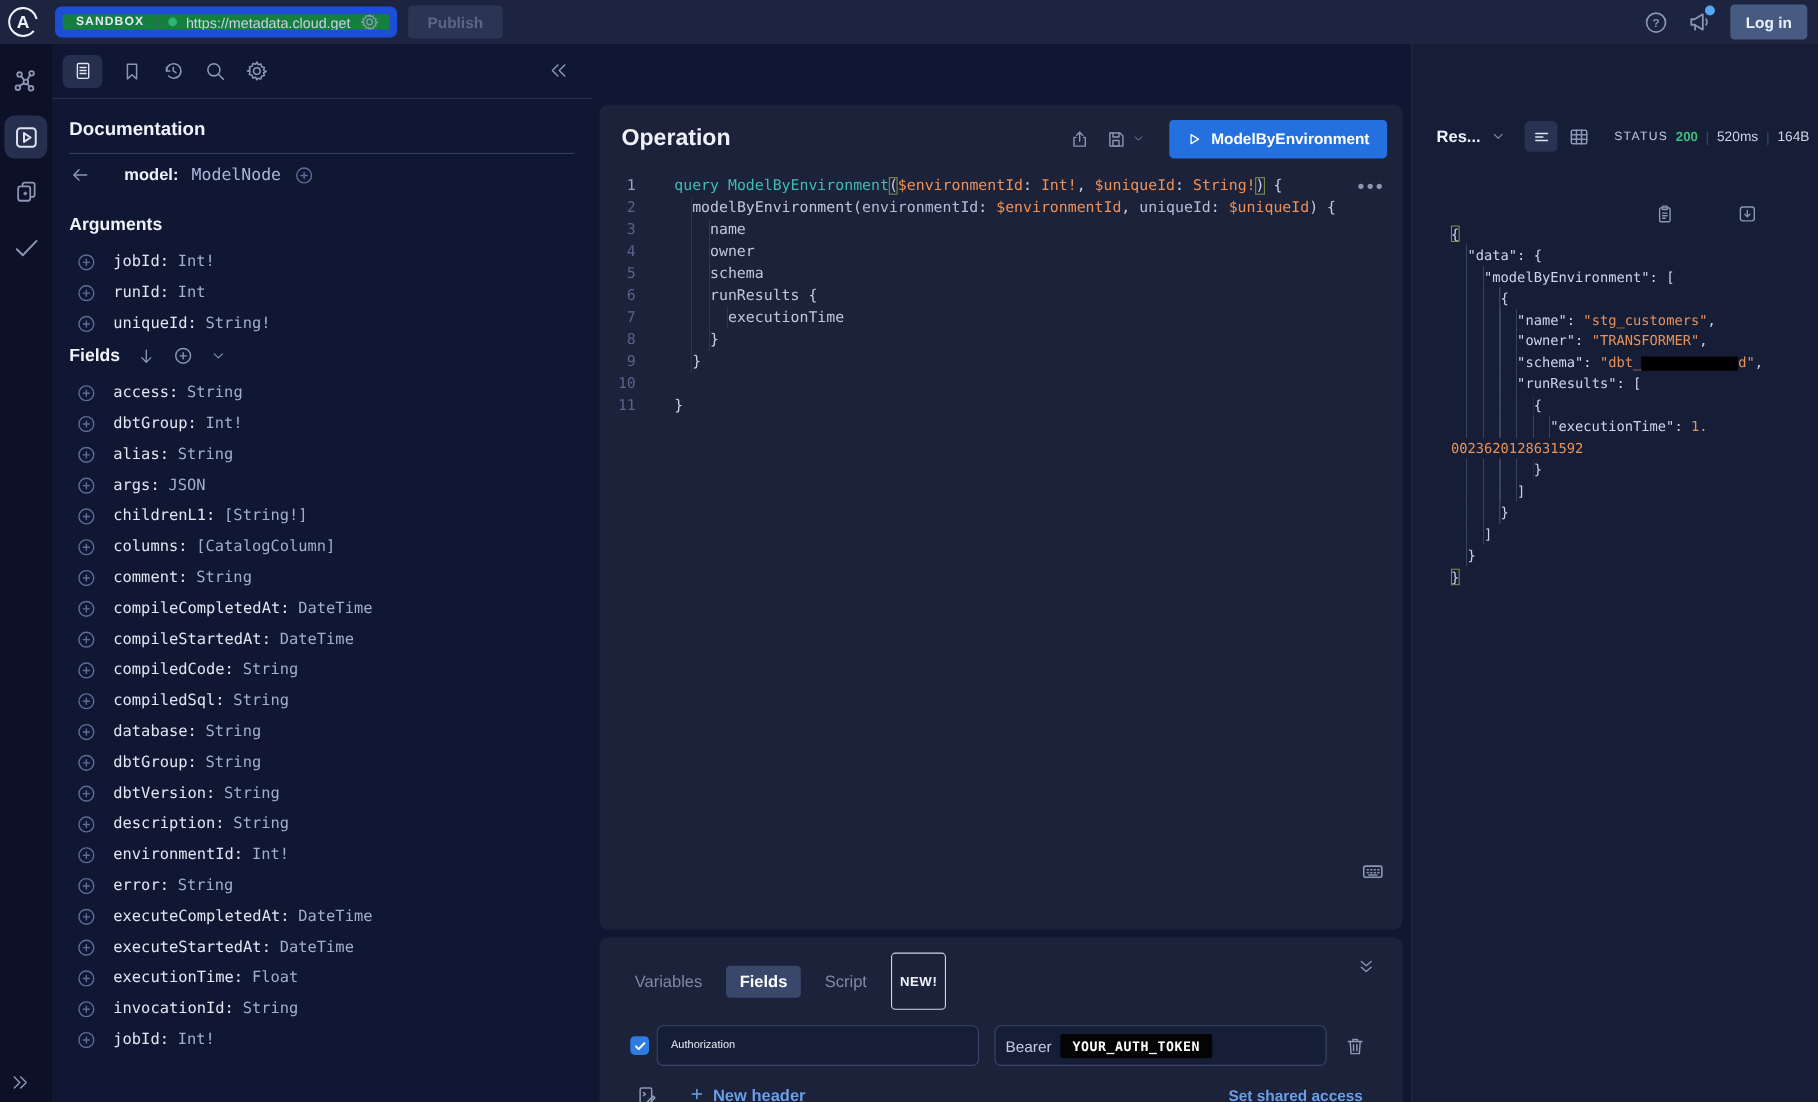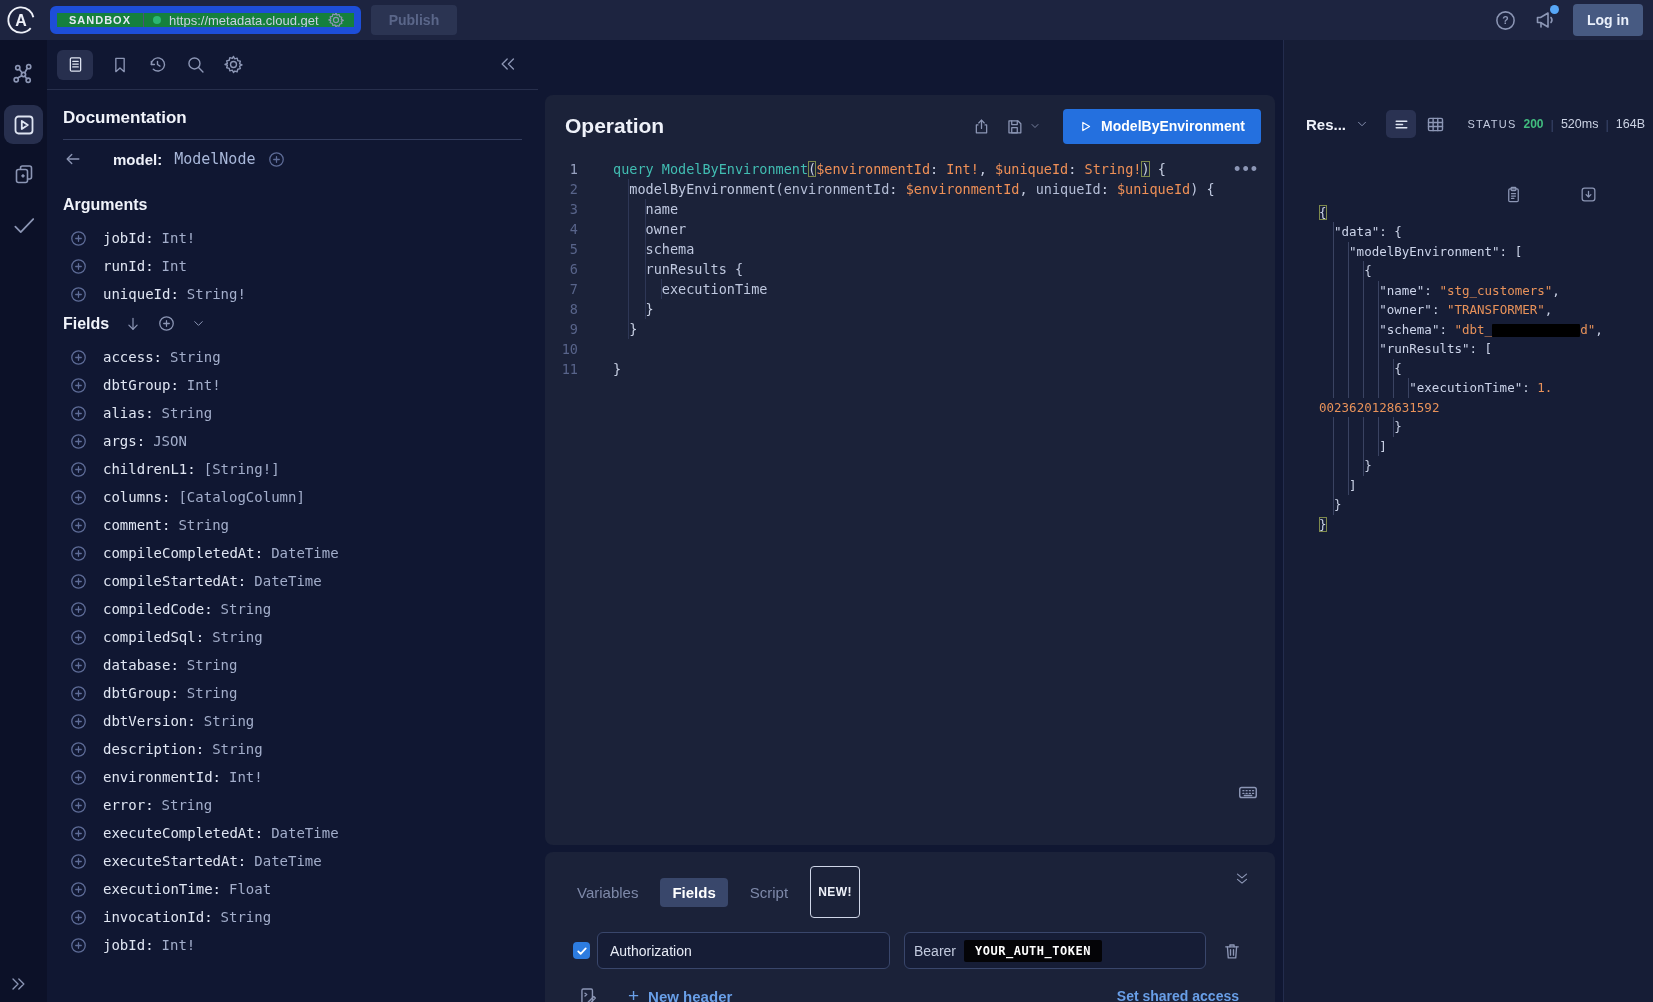--- a/index.html
+++ b/index.html
@@ -74,21 +74,21 @@
 
 
 .req-panel{position:absolute;left:7px;right:8px;top:812px;height:150px;background:#1b2239;border-radius:8px 8px 0 0}
 .req-tabs{display:flex;align-items:center;gap:10px;padding:14px 0 0 20px;position:relative}
 .req-tab{font-size:15px;color:#7e89a9;padding:6px 12px;border-radius:4px}
 .req-tab.on{background:#39476b;color:#fff;font-weight:bold}
 .new-badge{border:1.5px solid #cfd6e8;border-radius:4px;color:#eef1f9;font-size:12px;font-weight:bold;letter-spacing:.5px;padding:18px 7px;margin-left:0}
 .req-collapse{position:absolute;right:24px;top:18px}
 .hdr-row{display:flex;align-items:center;margin:14px 0 0 28px}
 .checkbox{width:17px;height:17px;border-radius:4px;background:#2d7ce0;display:flex;align-items:center;justify-content:center;flex:none}
-.hdr-key{width:293px;height:37px;border:1px solid #39466b;border-radius:6px;background:#161d36;display:flex;align-items:center;padding:0 12px;font-size:14px;color:#e8ecf6;margin-left:7px}
+.hdr-key{width:293px;height:37px;border:1px solid #39466b;border-radius:6px;background:#161d36;display:flex;align-items:center;padding:0 12px;font-size:10px;color:#e8ecf6;margin-left:7px}
 .hdr-val{width:302px;height:37px;border:1px solid #39466b;border-radius:6px;background:#161d36;display:flex;align-items:center;padding:0 9px;margin-left:14px}
 .bearer{font-size:14px;color:#c2cade}
 .token-box{margin-left:8px;background:#040407;border-radius:2px;color:#fff;font-family:"DejaVu Sans Mono",monospace;font-weight:bold;font-size:12px;letter-spacing:.5px;padding:4px 11px}
 .hdr-trash{margin-left:16px}
 .req-foot{display:flex;align-items:center;margin:16px 36px 0 33px}
 .new-hdr{display:flex;align-items:center;gap:9px;color:#699fe8;font-size:15px;font-weight:600;margin-left:29px}
 .plus-sign{font-size:19px;font-weight:400}
 .shared-hdr{margin-left:auto;color:#699fe8;font-size:14px;font-weight:600}
 
 

